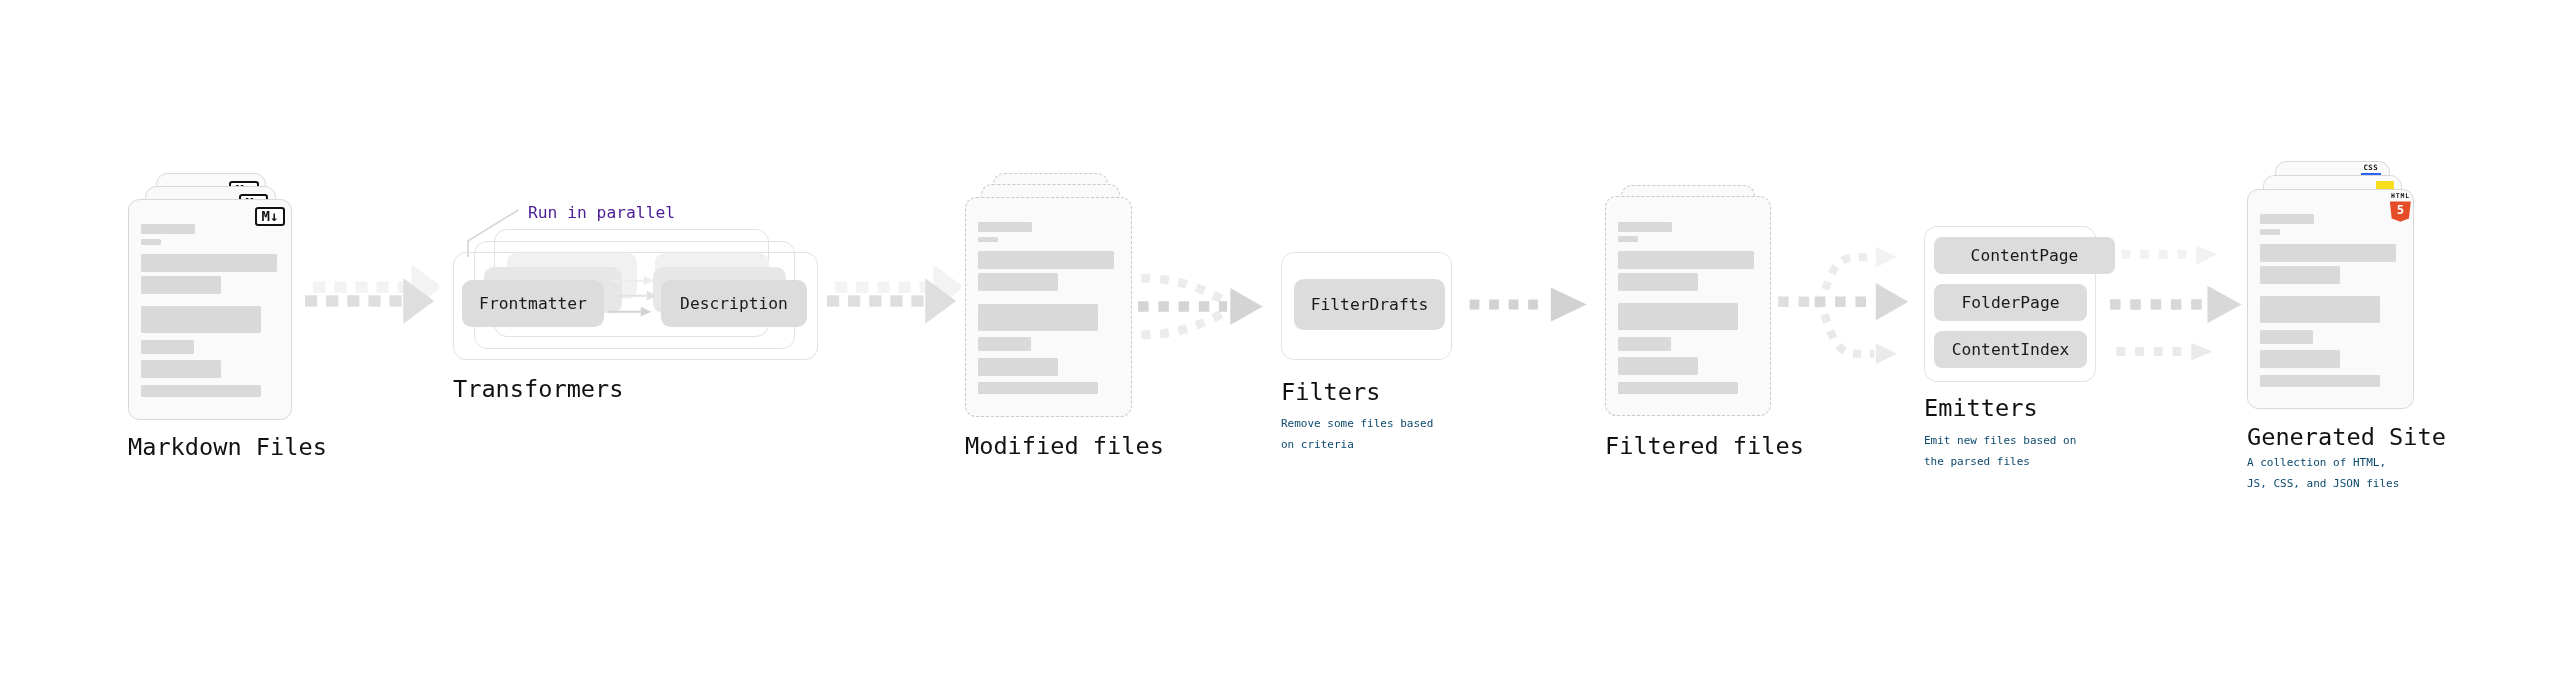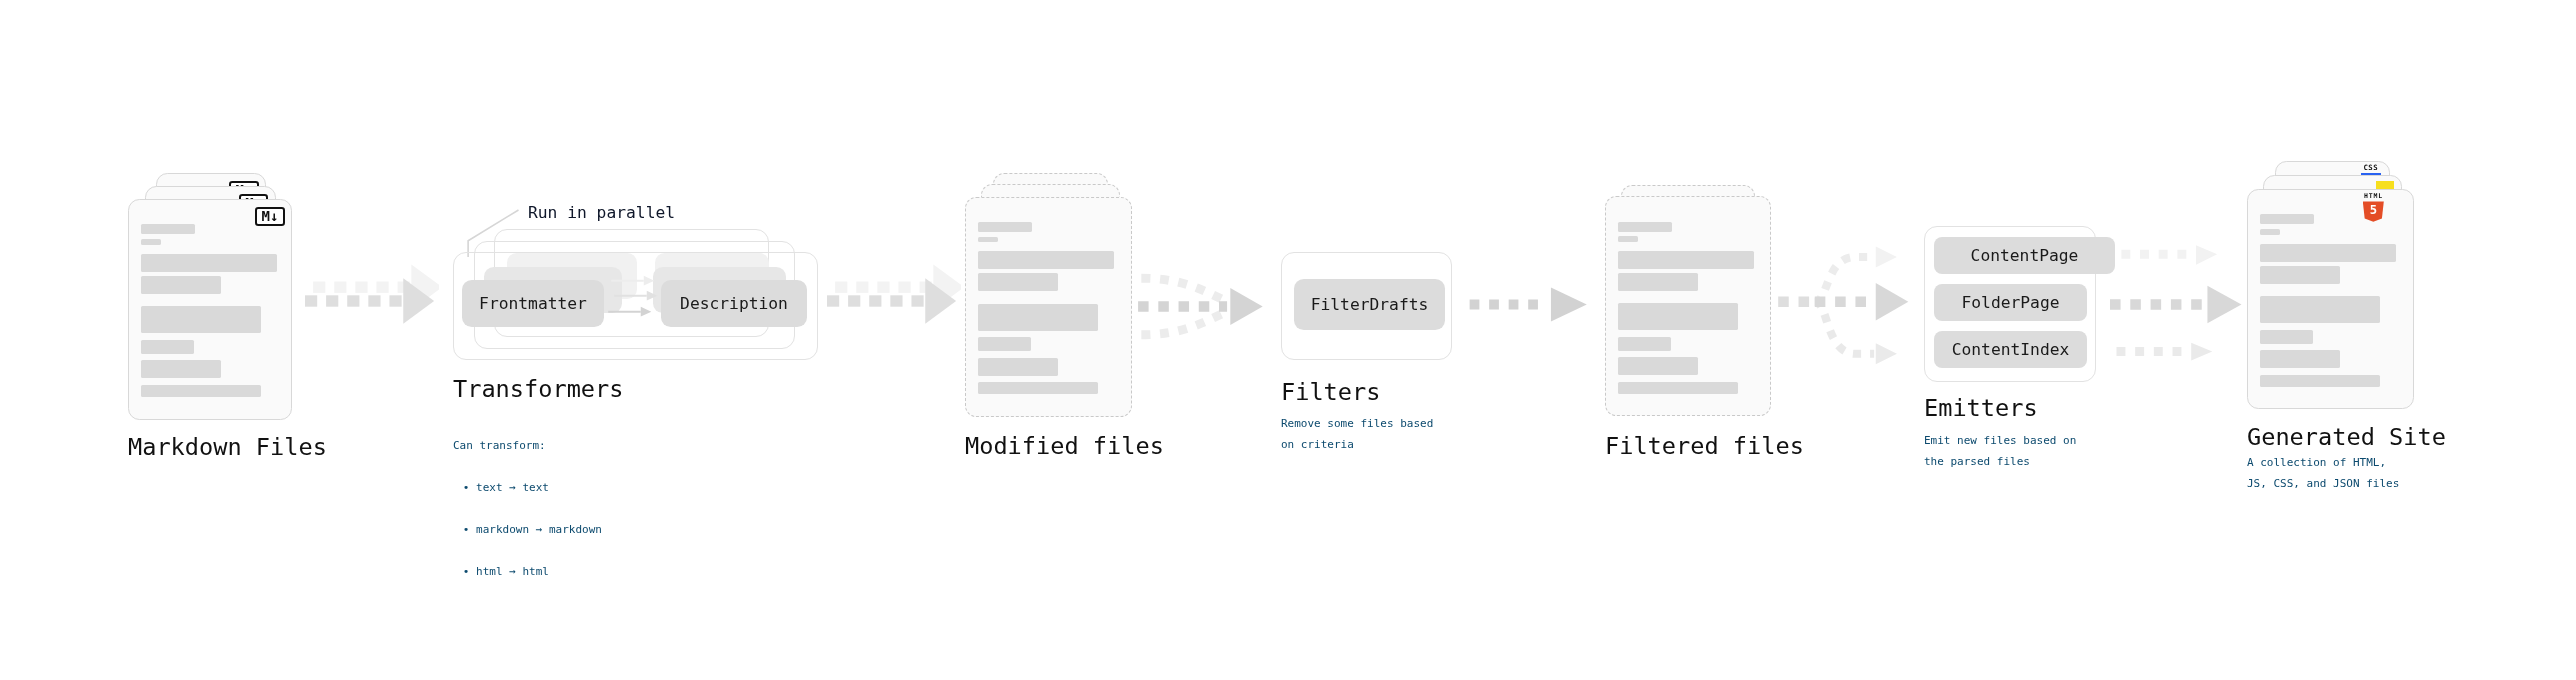--- a/index.html
+++ b/index.html
@@ -12,36 +12,36 @@
   .doc{position:absolute;background:#fafafa;border:1.6px solid #d8d8d8;border-radius:11.4px;box-sizing:border-box;}
   .doc-stack.dashed .doc{border:1.6px dashed #c9c9c9;}
   .bars{position:absolute;left:12.2px;top:24.4px;right:9.8px;}
   .bar{background:#d9d9d9;border-radius:1.6px;}
 
   
   .md-badge{position:absolute;right:6.5px;top:6.5px;background:#ffffff;border:2.4px solid #111;
             border-radius:3.3px;font-size:14px;font-weight:bold;line-height:15.4px;padding:0 4.1px;color:#111;}
 
   
-  .html5-badge{position:absolute;right:28px;top:3.3px;width:23px;text-align:center;}
+  .html5-badge{position:absolute;right:1px;top:3.3px;width:23px;text-align:center;}
   .html5-word{font-size:6.5px;font-weight:bold;letter-spacing:0.8px;color:#111;line-height:7.3px;}
   .html5-shield{margin-top:0.8px;width:21px;height:20.3px;margin-left:0.8px;background:#e44d26;color:#fff;
                 font-size:12.2px;font-weight:bold;line-height:18.7px;text-align:center;
                 clip-path:polygon(0 0,100% 0,91% 84%,50% 100%,9% 84%);}
   .js-badge{position:absolute;right:6.5px;top:4.9px;width:18.7px;height:13px;background:#f7df1e;}
   .css-badge{position:absolute;right:8.1px;top:2.4px;width:19.5px;text-align:center;margin-left:22px;}
   .css-word{font-size:7.3px;font-weight:bold;letter-spacing:0.4px;color:#111;line-height:8.1px;}
   .css-bar{height:3.3px;width:19.5px;background:#2962f1;margin-top:0.8px;}
 
   
   .stage-label{position:absolute;font-size:23.6px;color:#111;white-space:nowrap;}
   .stage-desc{position:absolute;font-size:11px;line-height:21px;color:#0c4a6e;white-space:pre-line;}
   .desc-line{white-space:nowrap;}
   .bullet{padding-left:9.8px;white-space:nowrap;}
-  .annotation{position:absolute;font-size:16.3px;color:#0f172a;white-space:nowrap;}
+  .annotation{position:absolute;font-size:16.3px;color:#4c1d95;white-space:nowrap;}
 
   
   .frame{position:absolute;border:1.6px solid #e2e2e2;border-radius:13px;background:transparent;box-sizing:border-box;}
   .t-box{position:absolute;border-radius:9.8px;background:#dcdcdc;display:flex;align-items:center;
          justify-content:center;font-size:16.3px;color:#1a1a1a;}
   .t-box.g2{background:#e7e7e7;}
   .t-box.g3{background:#f1f1f1;}
   .e-box{position:absolute;border-radius:8.1px;background:#dcdcdc;display:flex;align-items:center;
          justify-content:center;font-size:16.3px;color:#1a1a1a;}
   .arrow{position:absolute;}
@@ -117,26 +117,20 @@
   </svg>
   <svg class="arrow" style="left:608px;top:306px" width="46" height="11.4" viewBox="0 0 56 14">
     <line x1="0" y1="7" x2="40" y2="7" stroke="#d3d3d3" stroke-width="2.5"></line>
       <polygon points="40,1 40,13 53,7" fill="#d3d3d3"></polygon>
   </svg>
 
   <div class="t-box" style="left:462px;top:280px;width:142px;height:47px">Frontmatter</div>
   <div class="t-box" style="left:661px;top:280px;width:146px;height:47px">Description</div>
 
   <div class="stage-label" style="left:453px;top:375px">Transformers</div>
-  <div class="stage-desc" style="left:453px;top:414px">
-    <div class="desc-line">Can transform:</div>
-    <div class="bullet">• text → text</div>
-    <div class="bullet">• markdown → markdown</div>
-    <div class="bullet">• html → html</div>
-  </div>
 
   <svg class="arrow" style="left:827px;top:262px" width="134" height="78" viewBox="0 0 165 96">
     <g fill="#f3f3f3" transform="translate(10,-17)">
       <rect x="0" y="41" width="15" height="14"></rect>
         <rect x="26" y="41" width="15" height="14"></rect>
         <rect x="52" y="41" width="15" height="14"></rect>
         <rect x="78" y="41" width="15" height="14"></rect>
         <rect x="104" y="41" width="15" height="14"></rect>
       <polygon points="121,20 121,76 159,48"></polygon>
     </g>

